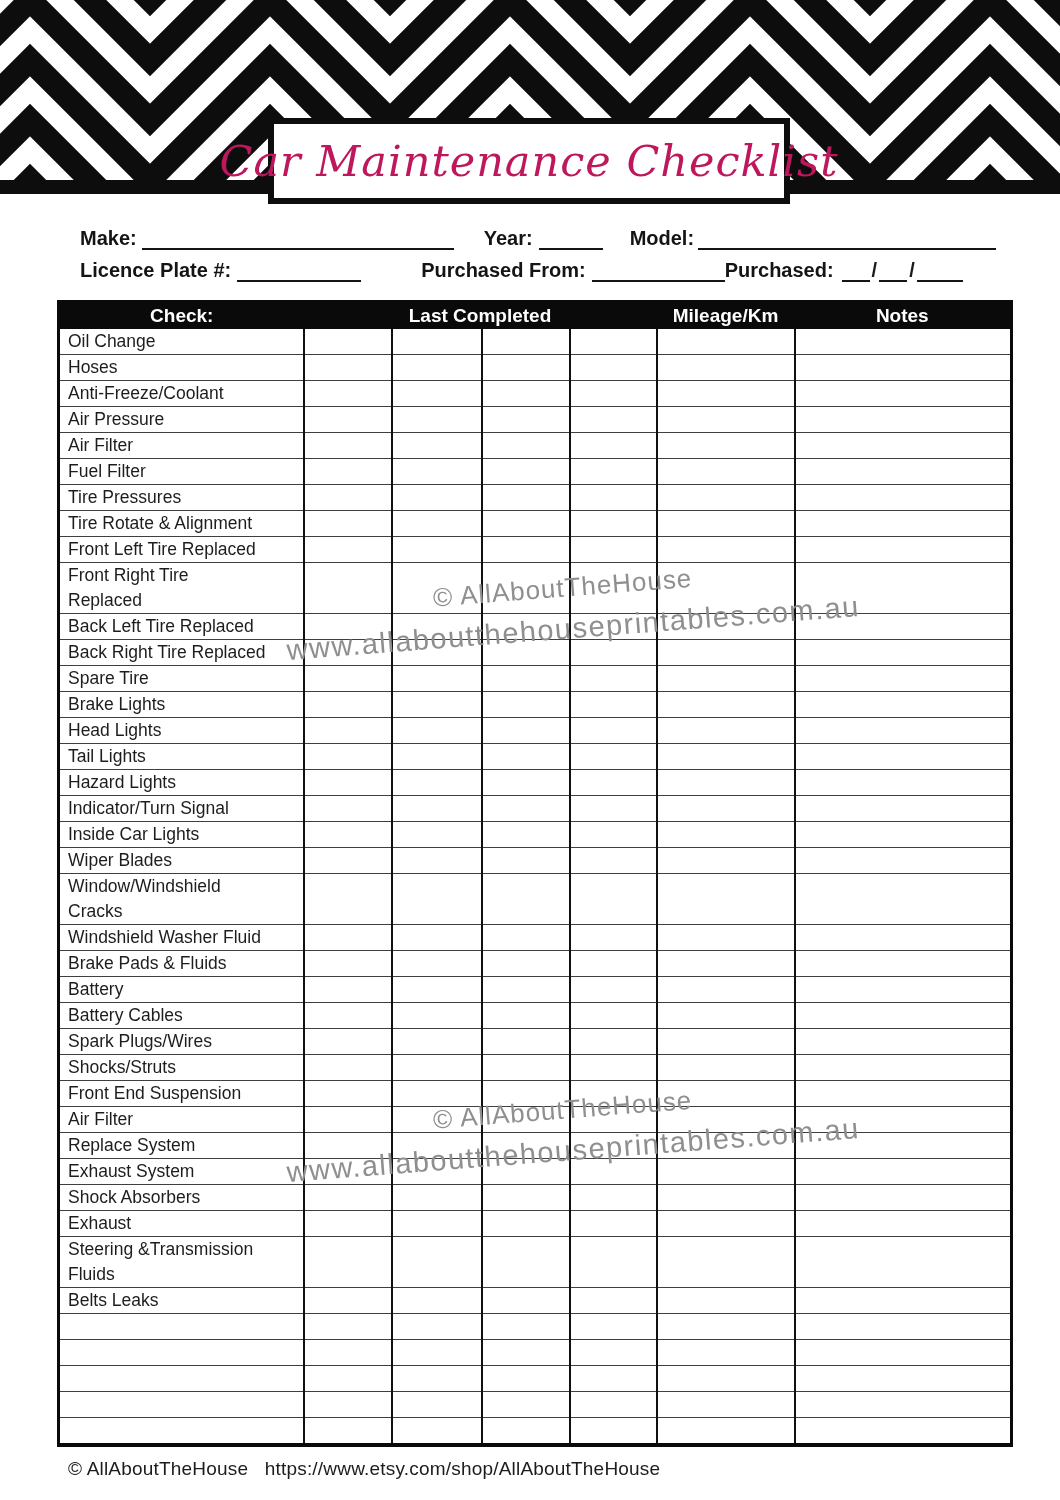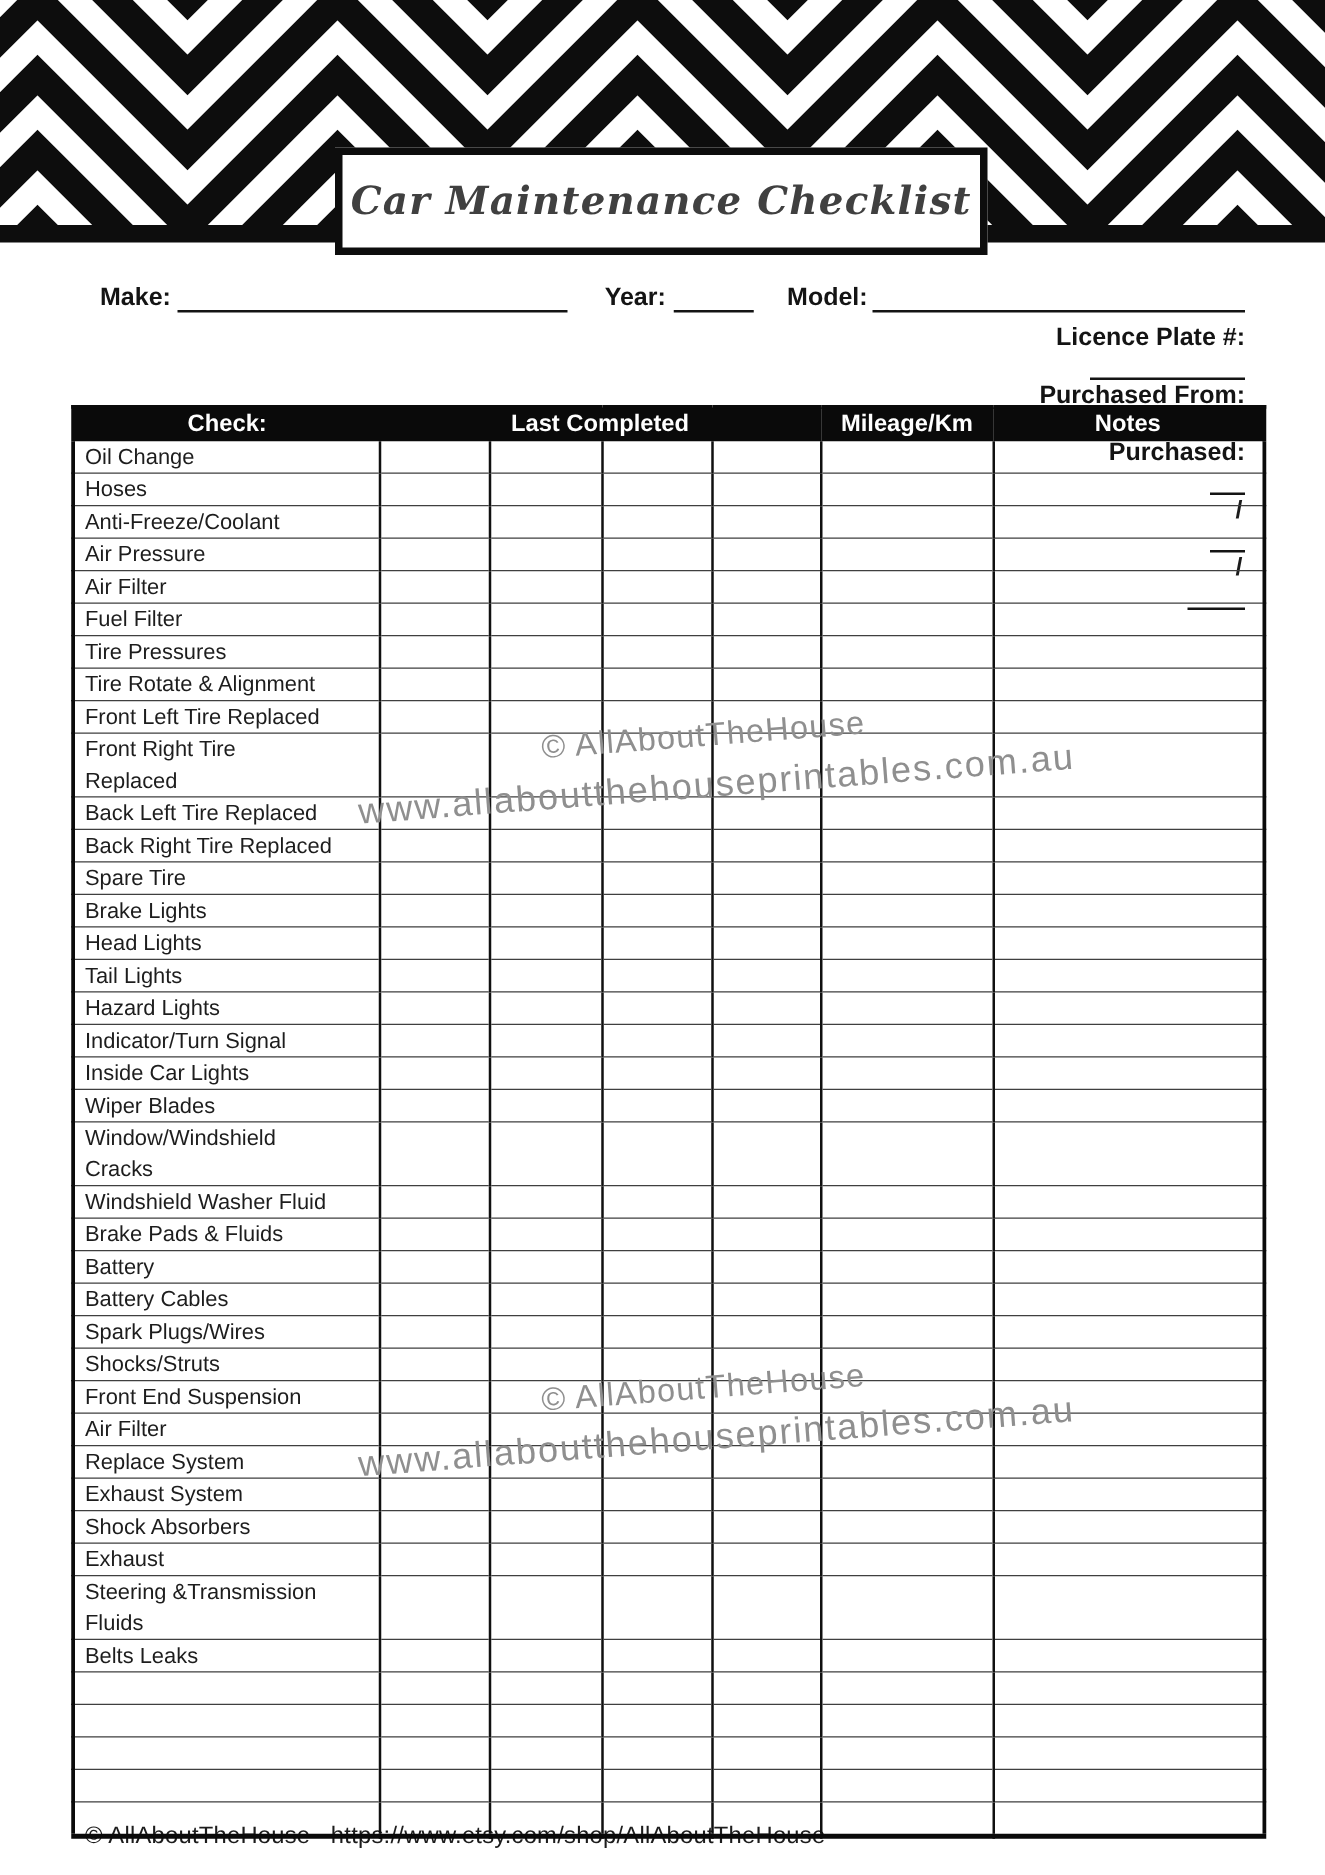--- a/index.html
+++ b/index.html
@@ -15,44 +15,44 @@
   .banner svg{display:block;}
   .banner-bar{position:absolute;left:0;top:180px;width:1060px;height:14px;background:#0d0d0d;}
   .title-box{
     position:absolute;left:268px;top:118px;width:510px;height:74px;
     background:#ffffff;border:6px solid #0d0d0d;
     display:flex;align-items:center;justify-content:center;
     z-index:3;
   }
   .title-box h1{
     margin:0;font-family:"DejaVu Serif","Liberation Serif",serif;
-    font-style:italic;font-weight:700;font-size:31px;color:#404040;
+    font-style:italic;font-weight:400;font-size:43px;color:#be185d;
     letter-spacing:1px;white-space:nowrap;
   }
   
   .form-row{position:absolute;left:80px;right:64px;display:flex;align-items:flex-end;}
   .form-row.r1{top:226px;}
-  .form-row.r2{top:258px;flex-direction:column;}
+  .form-row.r2{top:258px;}
   .flabel{font-weight:700;font-size:20px;color:#141414;white-space:nowrap;line-height:24px;}
   .blank{display:inline-block;border-bottom:2.5px solid #141414;height:20px;}
   .b-make{width:312px;margin-left:5px;}
   .lbl-year{margin-left:30px;}
   .b-year{width:64px;margin-left:6px;}
   .lbl-model{margin-left:27px;}
   .b-model{flex:1;margin-left:4px;}
   .b-licence{width:124px;margin-left:6px;}
   .lbl-purchfrom{margin-left:60px;text-align:right;}
   .b-purchfrom{width:133px;margin-left:6px;}
   .lbl-purchased{text-align:center;}
   .b-d1{width:28px;margin-left:8px;}
   .b-d2{width:28px;}
   .b-d3{width:46px;}
   .slash{font-weight:700;font-size:20px;margin:0 2px;line-height:24px;}
   
-  .table-wrap{position:absolute;top:324px;left:57px;width:787px;z-index:1;}
+  .table-wrap{position:absolute;top:300px;left:57px;width:787px;z-index:1;}
   table{border-collapse:collapse;table-layout:fixed;width:953px;}
   thead th{
     background:#0a0a0a;color:#ffffff;font-weight:700;font-size:19px;
     height:26px;padding:0;text-align:center;border:0;line-height:26px;
   }
   tbody td{
     border-left:2.5px solid #101010;
     border-top:1px solid #3f3f3f;
     height:25px;line-height:25px;padding:0;
   }

